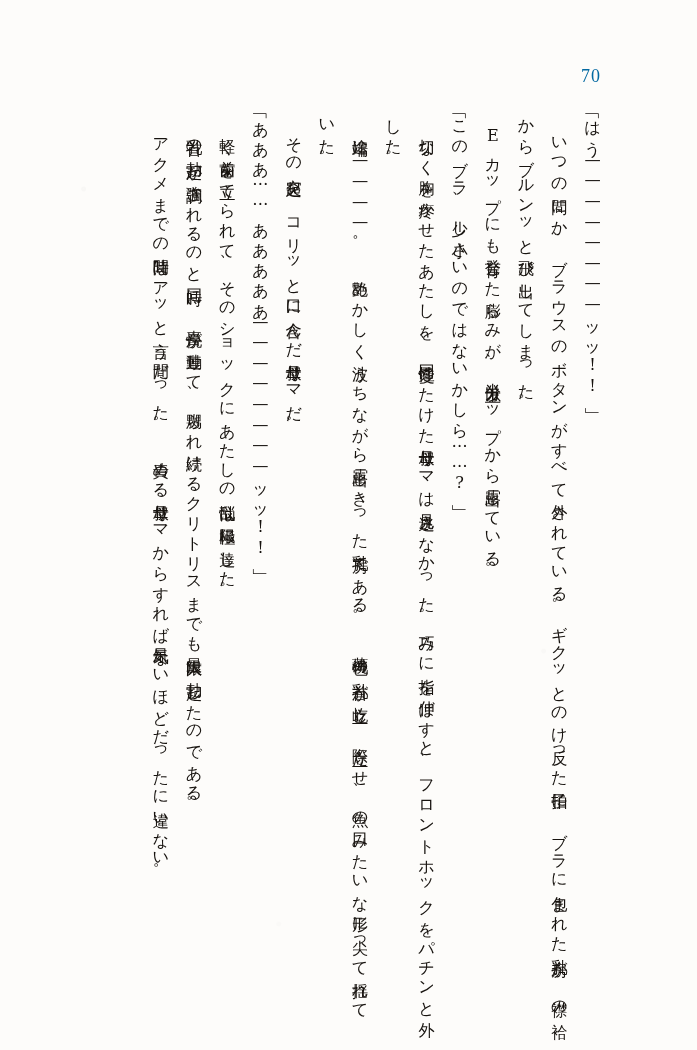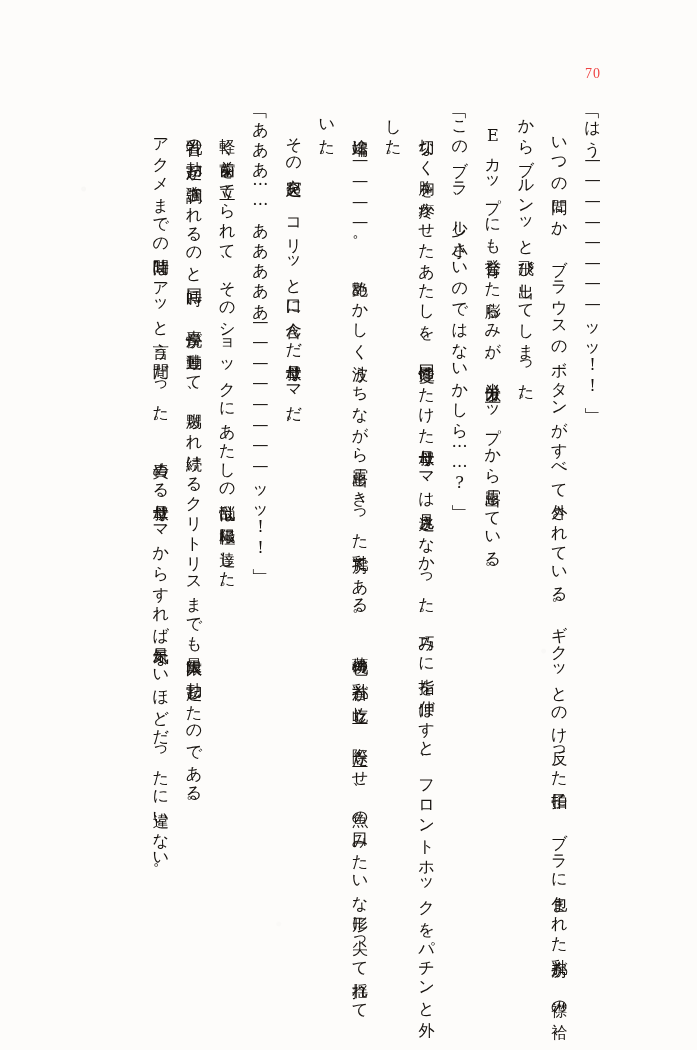--- a/index.html
+++ b/index.html
@@ -27,23 +27,23 @@
     background:
       radial-gradient(circle at 12% 18%, rgba(0,0,0,0.018) 0 2px, transparent 3px),
       radial-gradient(circle at 78% 62%, rgba(0,0,0,0.015) 0 2px, transparent 3px),
       radial-gradient(circle at 40% 88%, rgba(0,0,0,0.012) 0 2px, transparent 3px);
     pointer-events: none;
   }
   .page-number {
     position: absolute;
     top: 66px;
     right: 96px;
-    font-size: 14px;
+    font-size: 18px;
     letter-spacing: 1px;
-    color: #ef4444;
+    color: #0369a1;
     font-family: "Liberation Serif", serif;
   }
   .body-text {
     position: absolute;
     top: 108px;
     right: 88px;
     left: 55px;
     bottom: 38px;
     writing-mode: vertical-rl;
     text-orientation: upright;

